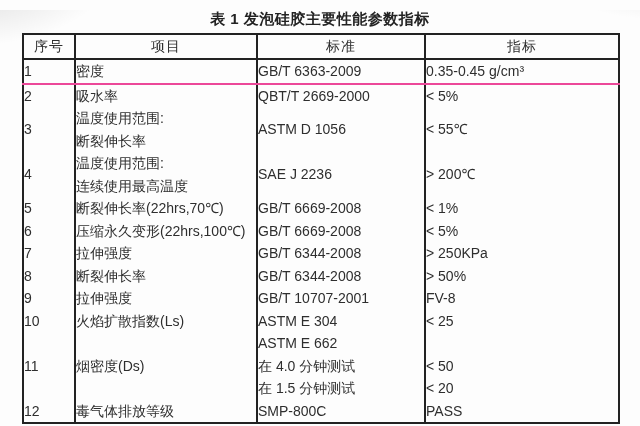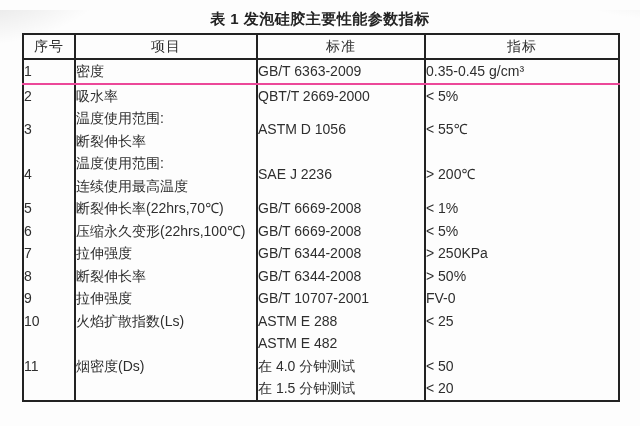--- a/index.html
+++ b/index.html
@@ -208,51 +208,65 @@
           <td>
             <div class="line">9</div>
           </td>
           <td>
             <div class="line">拉伸强度</div>
           </td>
           <td>
             <div class="line">GB/T 10707-2001</div>
           </td>
           <td>
-            <div class="line">FV-0</div>
+            <div class="line">FV-8</div>
           </td>
         </tr>
         <tr>
           <td>
             <div class="line">10</div>
           </td>
           <td>
             <div class="line">火焰扩散指数(Ls)</div>
           </td>
           <td>
-            <div class="line">ASTM E 288</div>
+            <div class="line">ASTM E 304</div>
           </td>
           <td>
             <div class="line">&lt; 25</div>
           </td>
         </tr>
         <tr>
           <td>
             <div class="line">11</div>
           </td>
           <td>
             <div class="line">烟密度(Ds)</div>
           </td>
           <td>
-            <div class="line">ASTM E 482</div>
+            <div class="line">ASTM E 662</div>
             <div class="line">在 4.0 分钟测试</div>
             <div class="line">在 1.5 分钟测试</div>
           </td>
           <td>
             <div class="line">&nbsp;</div>
             <div class="line">&lt; 50</div>
             <div class="line">&lt; 20</div>
           </td>
         </tr>
+        <tr>
+          <td>
+            <div class="line">12</div>
+          </td>
+          <td>
+            <div class="line">毒气体排放等级</div>
+          </td>
+          <td>
+            <div class="line">SMP-800C</div>
+          </td>
+          <td>
+            <div class="line">PASS</div>
+          </td>
+        </tr>
       </tbody>
   </table>
 
 </div>
 
 </body></html>

